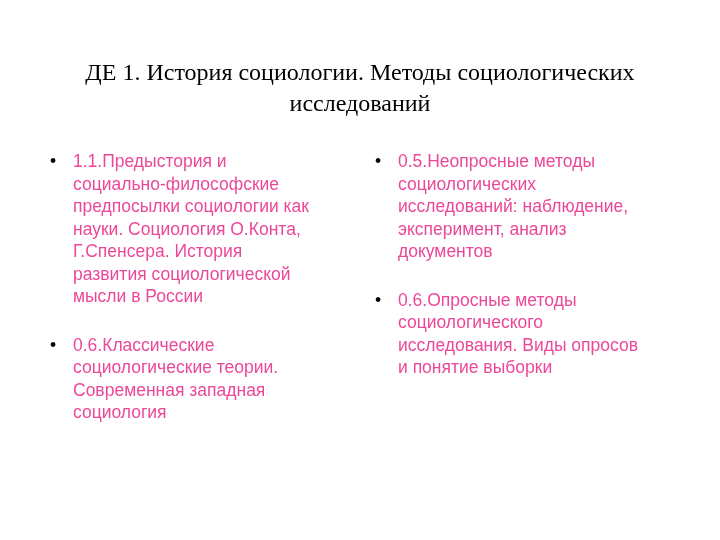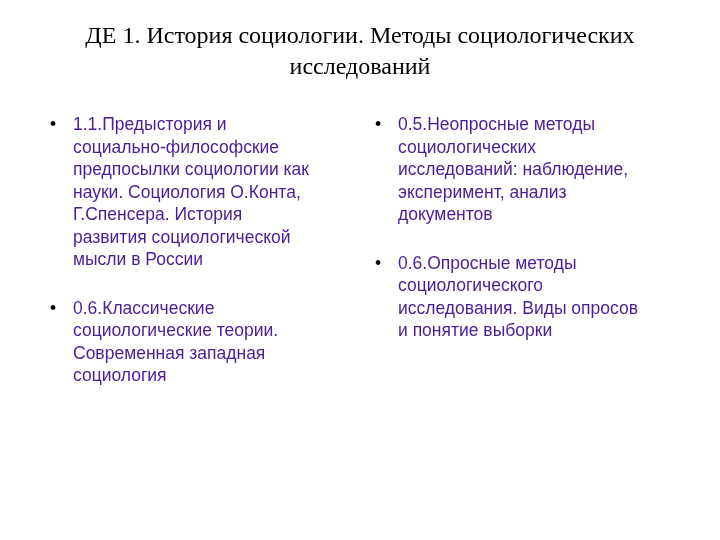--- a/index.html
+++ b/index.html
@@ -10,21 +10,21 @@
   .slide {
     position: relative;
     width: 720px;
     height: 540px;
     background: #ffffff;
     overflow: hidden;
     color: #000000;
   }
   .slide-title {
     margin: 0;
-    padding-top: 20px;
+    padding-top: 57px;
     text-align: center;
     font-family: "Liberation Serif", "DejaVu Serif", serif;
     font-size: 24px;
     font-weight: normal;
     line-height: 31px;
     color: #000000;
     white-space: pre-line;
   }
   .columns {
     display: flex;
@@ -51,21 +51,21 @@
     font-family: "Liberation Sans", "DejaVu Sans", sans-serif;
     font-size: 17.5px;
     line-height: 22.5px;
     color: #000000;
   }
   .bullet-text {
     flex: 1 1 auto;
     font-family: "Liberation Sans", "DejaVu Sans", sans-serif;
     font-size: 17.5px;
     line-height: 22.5px;
-    color: #4c1d95;
+    color: #ec4899;
     white-space: pre-line;
   }
 </style>
 </head>
 <body>
 
 <div class="slide">
 
   <h1 class="slide-title">ДЕ 1. История социологии. Методы социологических
 исследований</h1>

